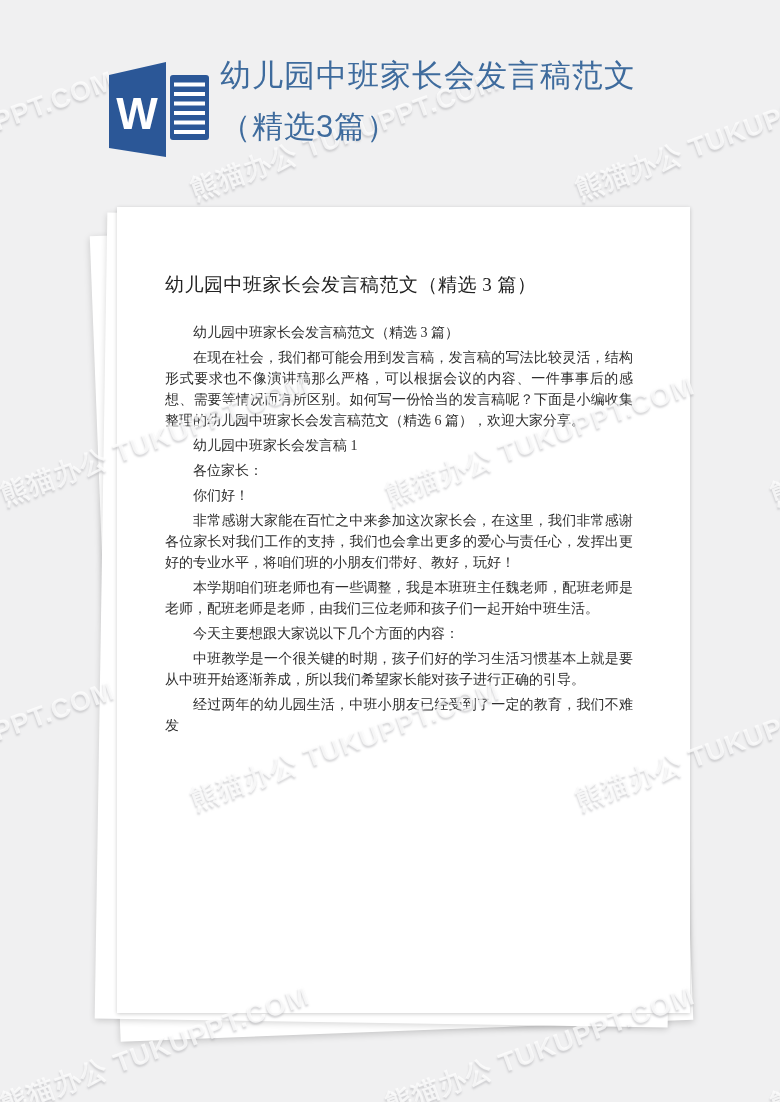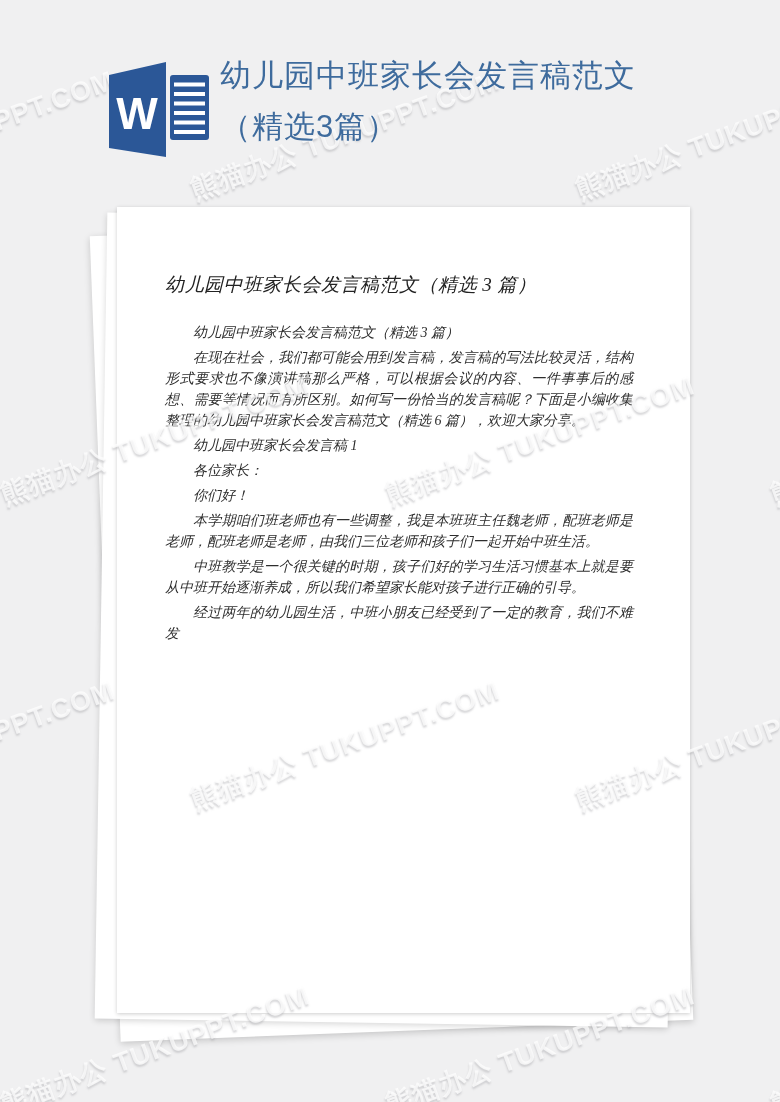--- a/index.html
+++ b/index.html
@@ -22,21 +22,21 @@
 
   
   .paper-stack{position:absolute;left:117px;top:207px;width:573px;height:806px;z-index:1;}
   .sheet{position:absolute;inset:0;background:#ffffff;}
   .sheet-back{transform:translate(-12px,18px) rotate(-2.2deg);
       box-shadow:0 2px 7px rgba(0,0,0,0.18);}
   .sheet-mid{transform:translate(-16px,10px) rotate(0.9deg);
       box-shadow:0 2px 6px rgba(0,0,0,0.16);}
   .sheet-main{box-shadow:0 1px 4px rgba(0,0,0,0.20);
       padding:64px 57px 0 48px;box-sizing:border-box;overflow:hidden;
-      font-family:"Liberation Serif","DejaVu Serif",serif;color:#2e2e2e;font-style:italic;}
+      font-family:"Liberation Serif","DejaVu Serif",serif;color:#2e2e2e;}
   .doc-heading{margin:0 0 24px 0;font-size:19px;line-height:27px;font-weight:500;
       letter-spacing:0.5px;color:#222;}
   .doc-body p{margin:0 0 4px 0;font-size:14px;line-height:21px;
       text-indent:2em;text-align:justify;}
 </style>
 </head>
 <body>
 
 <div class="stage" style="background: rgb(240, 240, 241);">
 
@@ -79,20 +79,22 @@
     <div class="sheet sheet-back"></div>
     <div class="sheet sheet-mid"></div>
     <div class="sheet sheet-main">
       <h2 class="doc-heading">幼儿园中班家长会发言稿范文（精选 3 篇）</h2>
       <div class="doc-body">
           <p>幼儿园中班家长会发言稿范文（精选 3 篇）</p>
           <p>在现在社会，我们都可能会用到发言稿，发言稿的写法比较灵活，结构形式要求也不像演讲稿那么严格，可以根据会议的内容、一件事事后的感想、需要等情况而有所区别。如何写一份恰当的发言稿呢？下面是小编收集整理的幼儿园中班家长会发言稿范文（精选 6 篇），欢迎大家分享。</p>
           <p>幼儿园中班家长会发言稿 1</p>
           <p>各位家长：</p>
           <p>你们好！</p>
+          <p>非常感谢大家能在百忙之中来参加这次家长会，在这里，我们非常感谢各位家长对我们工作的支持，我们也会拿出更多的爱心与责任心，发挥出更好的专业水平，将咱们班的小朋友们带好、教好，玩好！</p>
           <p>本学期咱们班老师也有一些调整，我是本班班主任魏老师，配班老师是老师，配班老师是老师，由我们三位老师和孩子们一起开始中班生活。</p>
+          <p>今天主要想跟大家说以下几个方面的内容：</p>
           <p>中班教学是一个很关键的时期，孩子们好的学习生活习惯基本上就是要从中班开始逐渐养成，所以我们希望家长能对孩子进行正确的引导。</p>
           <p>经过两年的幼儿园生活，中班小朋友已经受到了一定的教育，我们不难发</p>
         </div>
     </div>
   </div>
 
 </div>
 
 </body></html>

